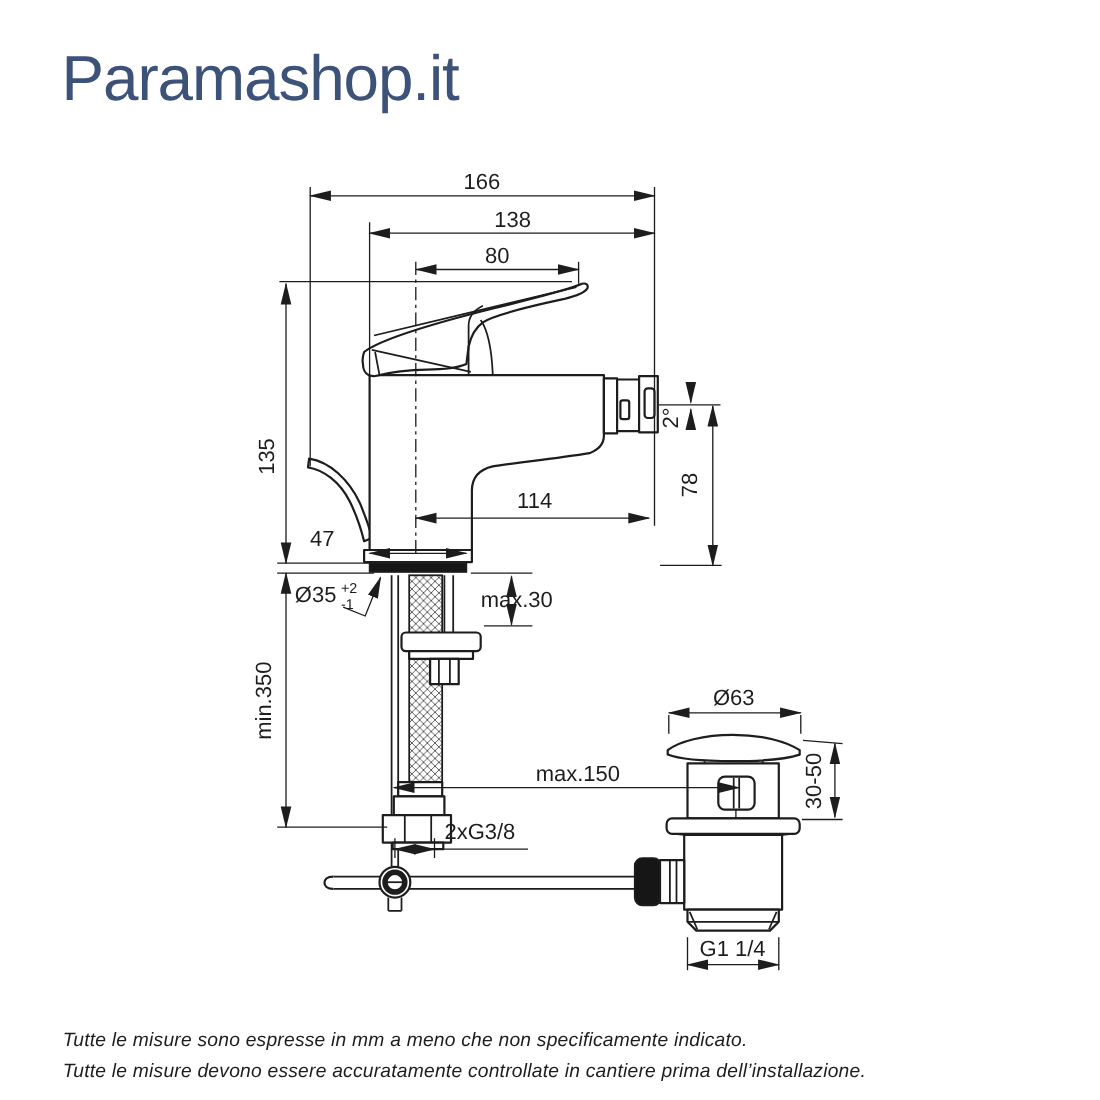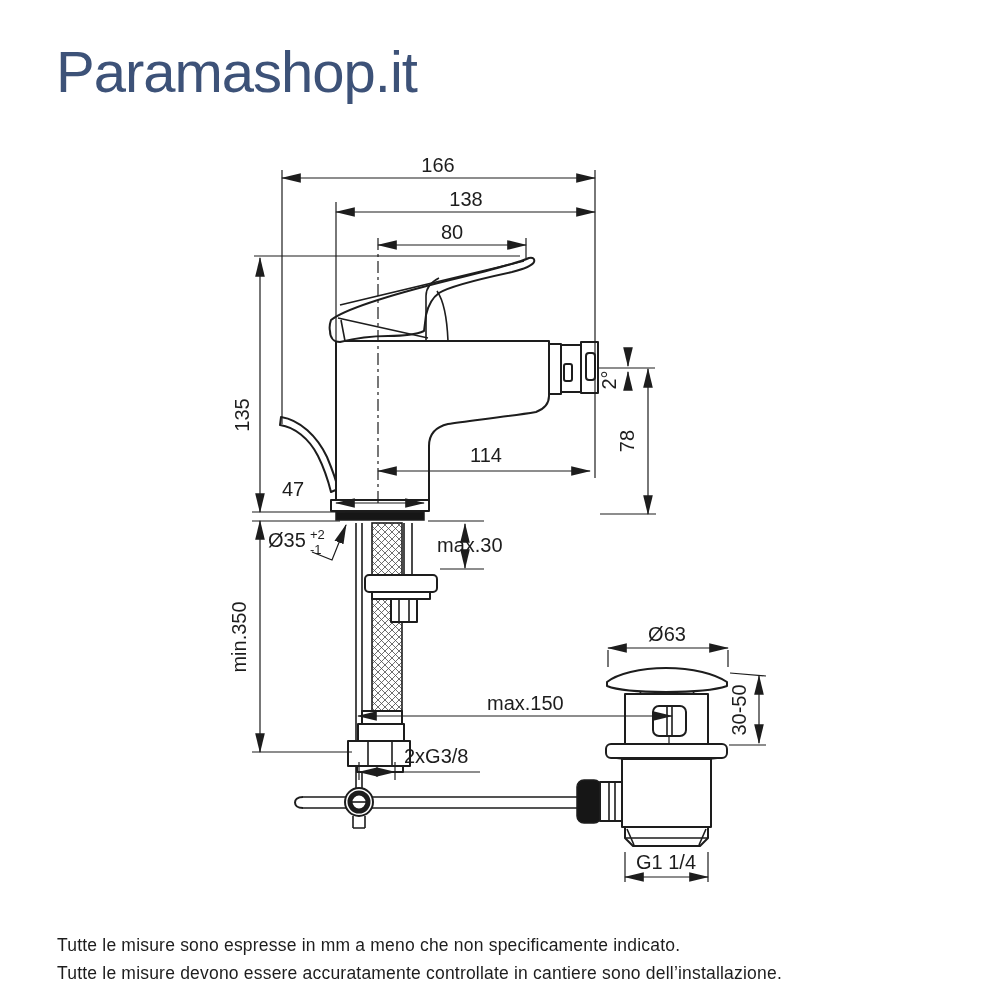--- a/index.html
+++ b/index.html
@@ -14,20 +14,21 @@
   }
   .logo{
     position:absolute;left:56px;top:38px;
     font-size:58px;font-weight:400;letter-spacing:-1px;
     color:var(--logo);
   }
   .footer{
     position:absolute;left:57px;top:931px;
     font-size:17.5px;line-height:28px;color:var(--text);
     letter-spacing:0.2px;
+    font-style:italic;
   }
   svg.drawing{position:absolute;left:0;top:0;color:var(--line);}
   svg.drawing text{
     font-family:"Liberation Sans", sans-serif;
     font-size:20px;fill:var(--line);
   }
   svg.drawing text.small{font-size:13px;}
   .outline{fill:#ffffff;stroke:var(--line);stroke-width:2;stroke-linejoin:round;}
   .detail{fill:none;stroke:var(--line);stroke-width:1.6;}
   .thin{fill:none;stroke:var(--line);stroke-width:1.2;}
@@ -180,14 +181,14 @@
     <text transform="translate(616,380) rotate(-90)" text-anchor="middle">2°</text>
     <text transform="translate(634,441) rotate(-90)" text-anchor="middle">78</text>
     <text x="667" y="641" text-anchor="middle">Ø63</text>
     <text transform="translate(746,710) rotate(-90)" text-anchor="middle">30-50</text>
     <text x="666" y="869" text-anchor="middle">G1 1/4</text>
   </g>
 </svg>
 
 <div class="footer">
   <div>Tutte le misure sono espresse in mm a meno che non specificamente indicato.</div>
-  <div>Tutte le misure devono essere accuratamente controllate in cantiere sono dell’installazione.</div>
+  <div>Tutte le misure devono essere accuratamente controllate in cantiere prima dell’installazione.</div>
 </div>
 
 </body></html>

